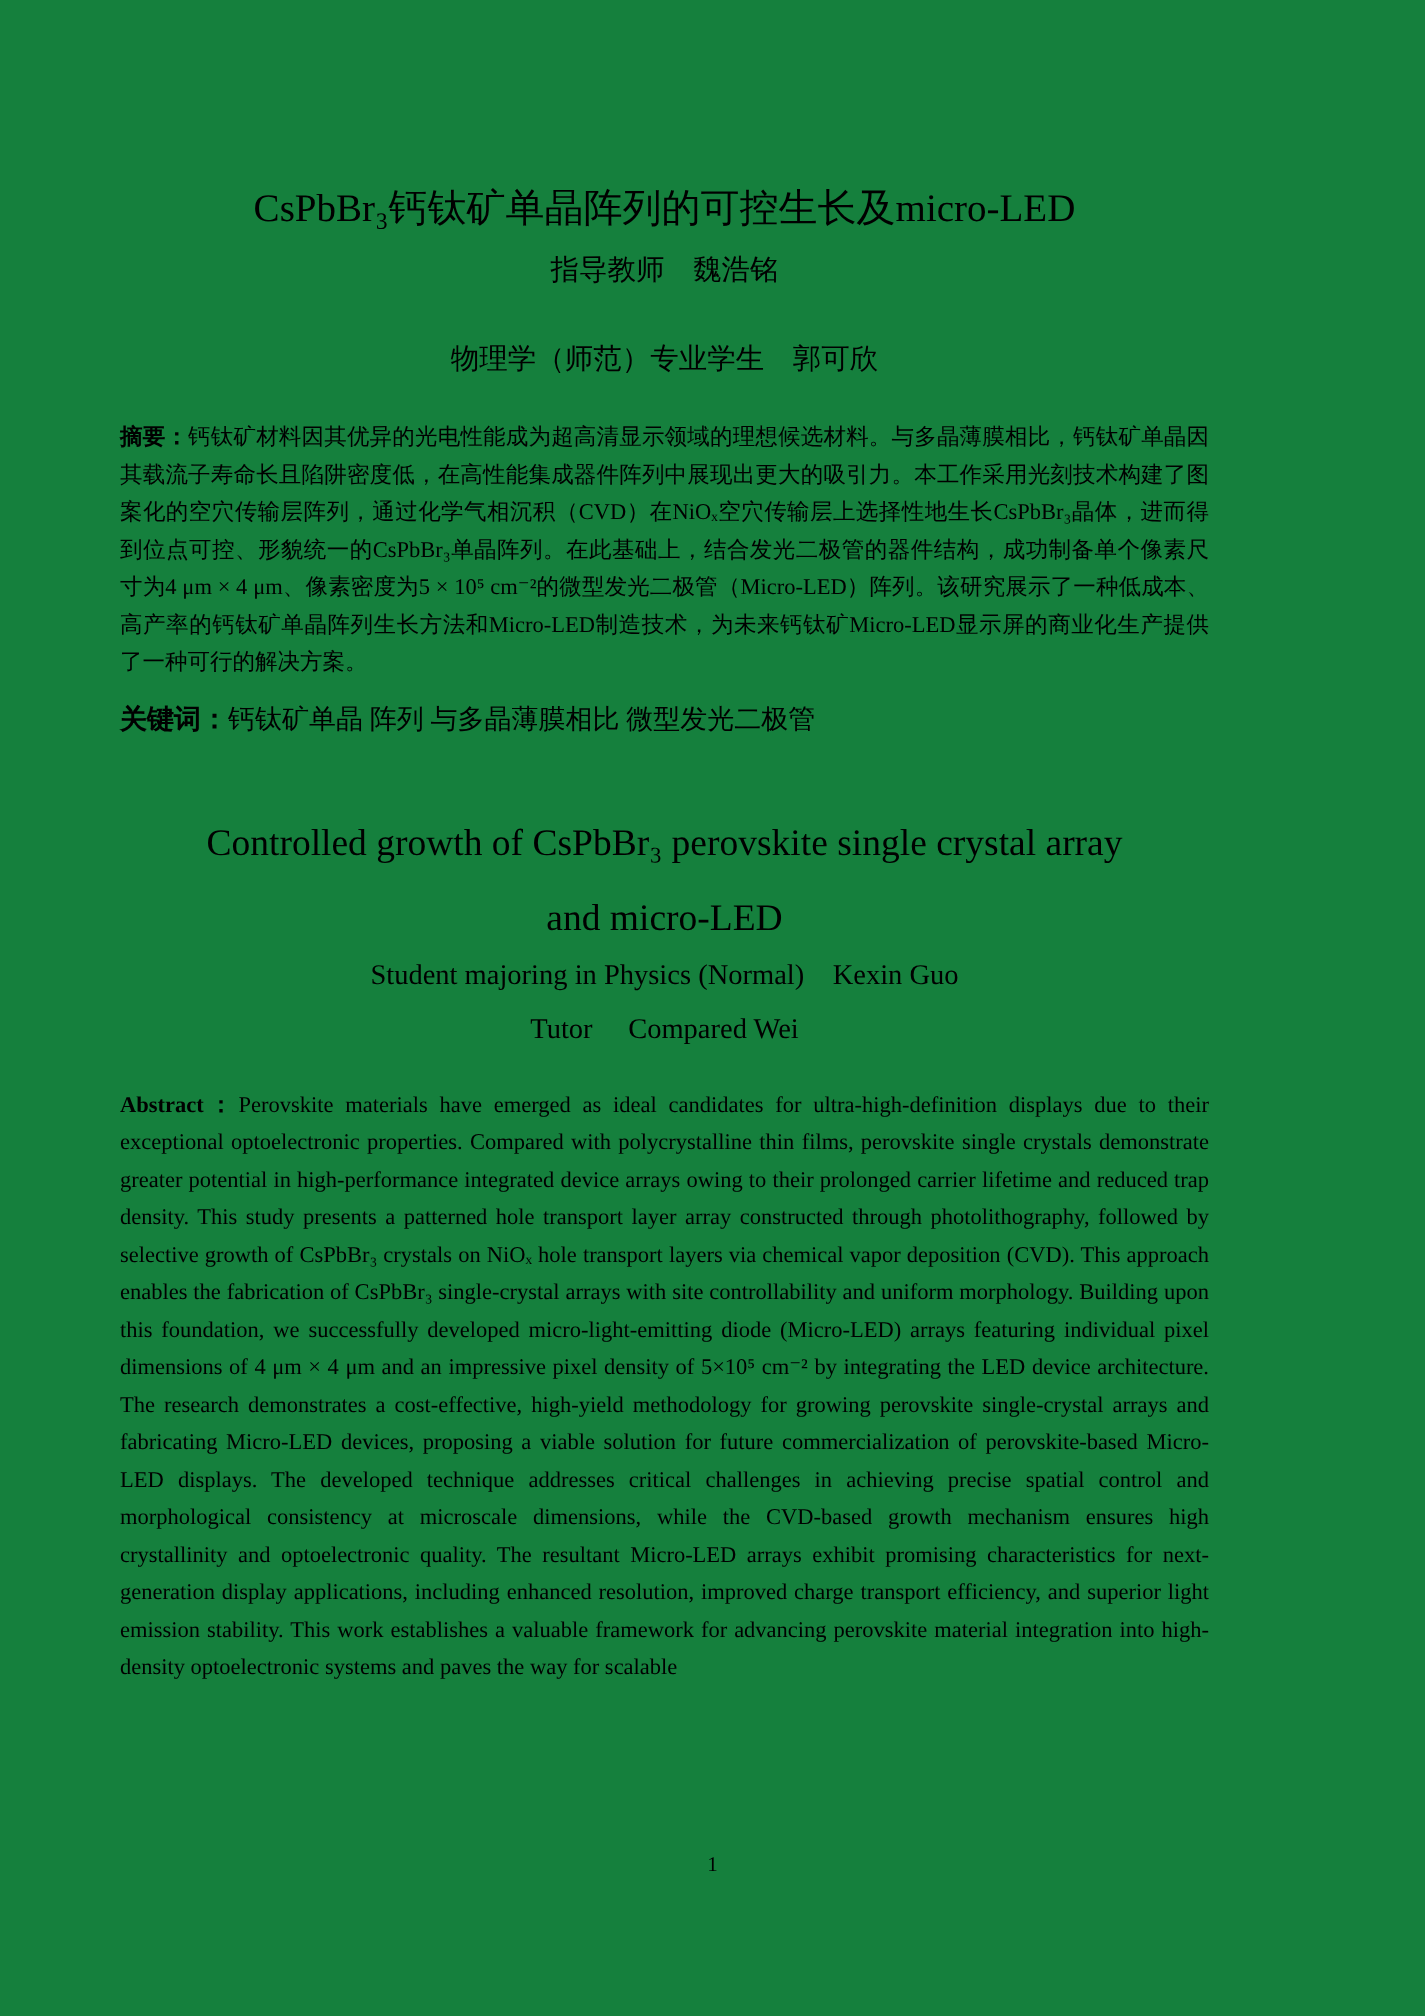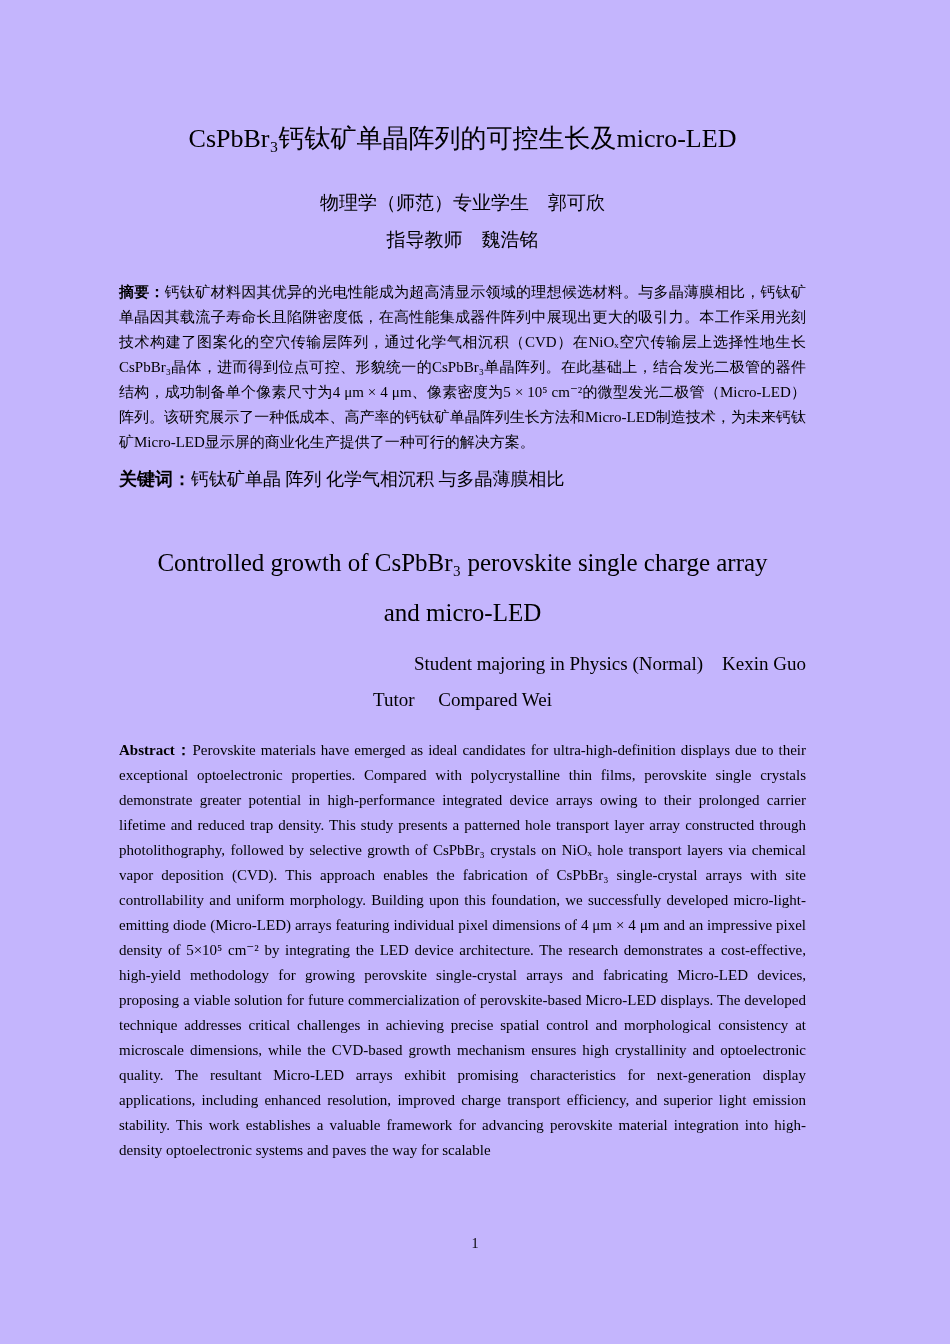--- a/index.html
+++ b/index.html
@@ -8,22 +8,22 @@
     width: 950px;
     height: 1344px;
     position: relative;
     overflow: hidden;
     font-family: "Liberation Serif", "DejaVu Serif", serif;
     color: #000000;
   }
   .page {
     position: absolute;
     inset: 0;
-    padding: 122px 144px 0 119px;
-    background: #c4b5fd;
+    padding: 122px 144px 0 80px;
+    background: #15803d;
   }
   .cn-title {
     font-size: 26px;
     font-weight: 400;
     text-align: center;
     line-height: 34px;
     white-space: pre-wrap;
   }
   .center-line {
     text-align: center;
@@ -47,49 +47,49 @@
     white-space: pre-wrap;
   }
   .en-title {
     margin-top: 46px;
     font-size: 25px;
     font-weight: 400;
     text-align: center;
     line-height: 50px;
     white-space: pre-wrap;
   }
-  .en-author { margin-top: 15px; text-align: right; }
+  .en-author { margin-top: 2px; }
   .en-tutor  { margin-top: 14px; }
   .en-abstract { margin-top: 26px; }
   .footer {
     position: absolute;
     left: 0;
     right: 0;
     bottom: 92px;
     text-align: center;
     font-size: 14px;
     line-height: 16px;
   }
 </style>
 </head>
 <body>
 
 <div class="page">
 
   <h1 class="cn-title">CsPbBr₃钙钛矿单晶阵列的可控生长及micro-LED</h1>
 
+  <p class="center-line cn-tutor">指导教师　魏浩铭</p>
+
   <p class="center-line cn-author">物理学（师范）专业学生　郭可欣</p>
-
-  <p class="center-line cn-tutor">指导教师　魏浩铭</p>
 
   <p class="abstract cn-abstract"><span class="label">摘要：</span><span>钙钛矿材料因其优异的光电性能成为超高清显示领域的理想候选材料。与多晶薄膜相比，钙钛矿单晶因其载流子寿命长且陷阱密度低，在高性能集成器件阵列中展现出更大的吸引力。本工作采用光刻技术构建了图案化的空穴传输层阵列，通过化学气相沉积（CVD）在NiOₓ空穴传输层上选择性地生长CsPbBr₃晶体，进而得到位点可控、形貌统一的CsPbBr₃单晶阵列。在此基础上，结合发光二极管的器件结构，成功制备单个像素尺寸为4 μm × 4 μm、像素密度为5 × 10⁵ cm⁻²的微型发光二极管（Micro-LED）阵列。该研究展示了一种低成本、高产率的钙钛矿单晶阵列生长方法和Micro-LED制造技术，为未来钙钛矿Micro-LED显示屏的商业化生产提供了一种可行的解决方案。</span></p>
 
-  <p class="keywords"><span class="label">关键词：</span><span>钙钛矿单晶 阵列 化学气相沉积 与多晶薄膜相比</span></p>
+  <p class="keywords"><span class="label">关键词：</span><span>钙钛矿单晶 阵列 与多晶薄膜相比 微型发光二极管</span></p>
 
-  <h2 class="en-title"><span>Controlled growth of CsPbBr₃ perovskite single charge array</span><br><span>and micro-LED</span></h2>
+  <h2 class="en-title"><span>Controlled growth of CsPbBr₃ perovskite single crystal array</span><br><span>and micro-LED</span></h2>
 
   <p class="center-line en-author">Student majoring in Physics (Normal)    Kexin Guo</p>
 
   <p class="center-line en-tutor">Tutor     Compared Wei</p>
 
   <p class="abstract en-abstract"><span class="label">Abstract：</span><span>Perovskite materials have emerged as ideal candidates for ultra-high-definition displays due to their exceptional optoelectronic properties. Compared with polycrystalline thin films, perovskite single crystals demonstrate greater potential in high-performance integrated device arrays owing to their prolonged carrier lifetime and reduced trap density. This study presents a patterned hole transport layer array constructed through photolithography, followed by selective growth of CsPbBr₃ crystals on NiOₓ hole transport layers via chemical vapor deposition (CVD). This approach enables the fabrication of  CsPbBr₃ single-crystal arrays with site controllability and uniform morphology. Building upon this foundation, we successfully developed micro-light-emitting diode (Micro-LED) arrays featuring individual pixel dimensions of 4 μm × 4 μm and an impressive pixel density of 5×10⁵ cm⁻² by integrating the LED device architecture. The research demonstrates a cost-effective, high-yield methodology for growing perovskite single-crystal arrays and fabricating Micro-LED devices, proposing a viable solution for future commercialization of perovskite-based Micro-LED displays. The developed technique addresses critical challenges in achieving precise spatial control and morphological consistency at microscale dimensions, while the CVD-based growth mechanism ensures high crystallinity and optoelectronic quality. The resultant Micro-LED arrays exhibit promising characteristics for next-generation display applications, including enhanced resolution, improved charge transport efficiency, and superior light emission stability. This work establishes a valuable framework for advancing perovskite material integration into high-density optoelectronic systems and paves the way for scalable</span></p>
 
   <div class="footer">1</div>
 
 </div>

